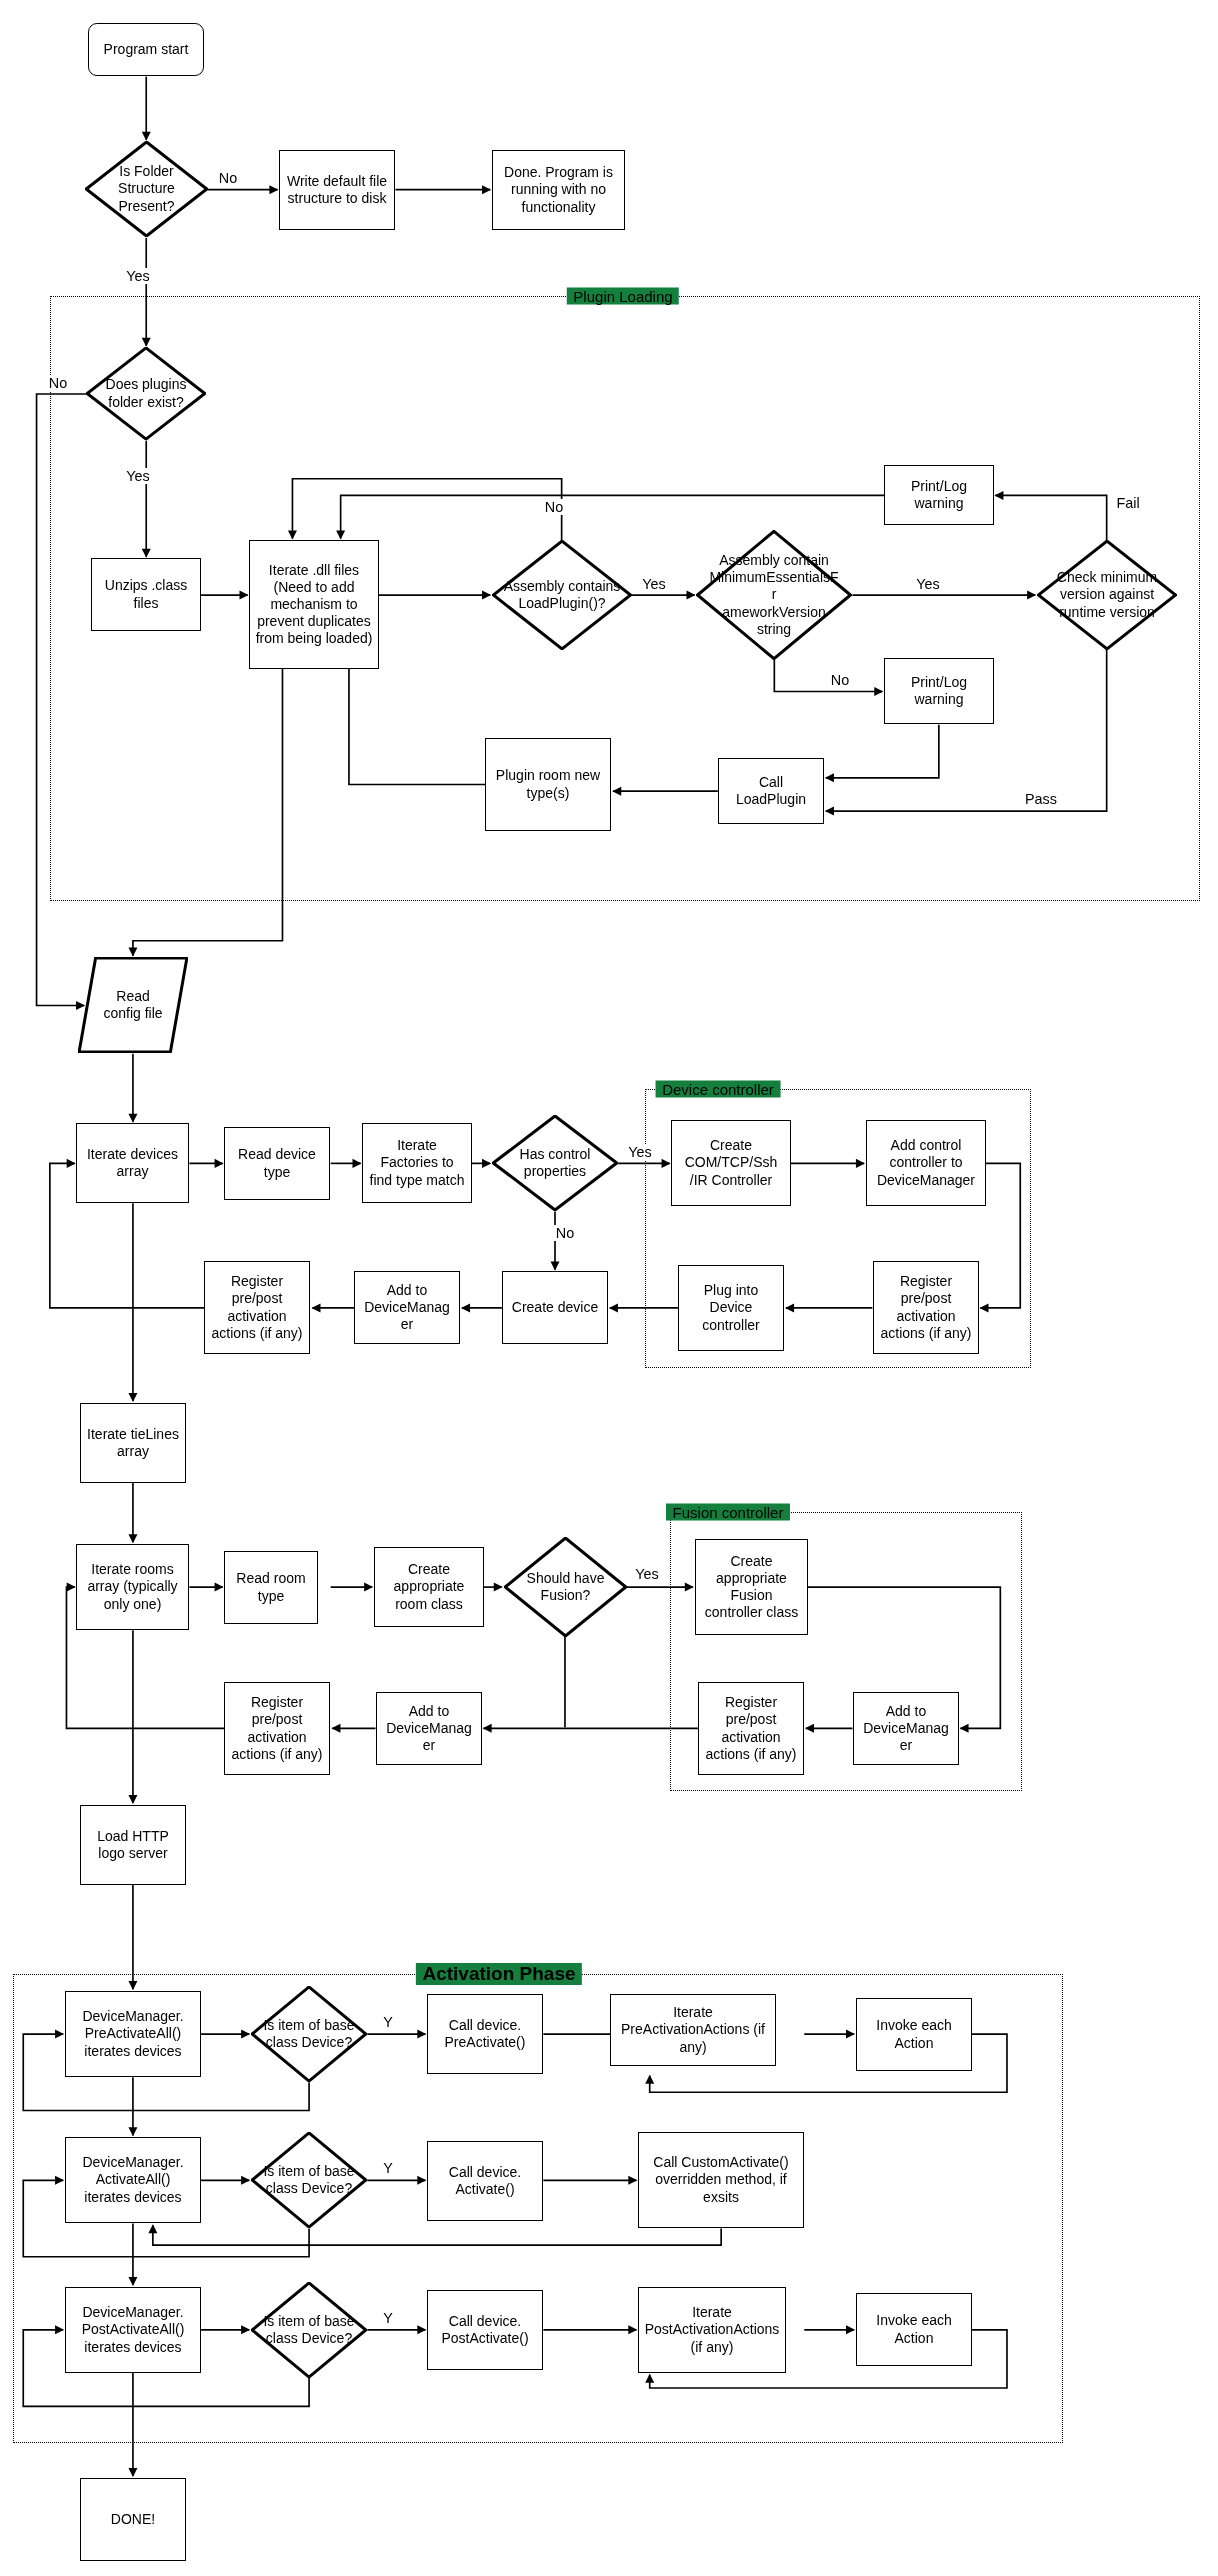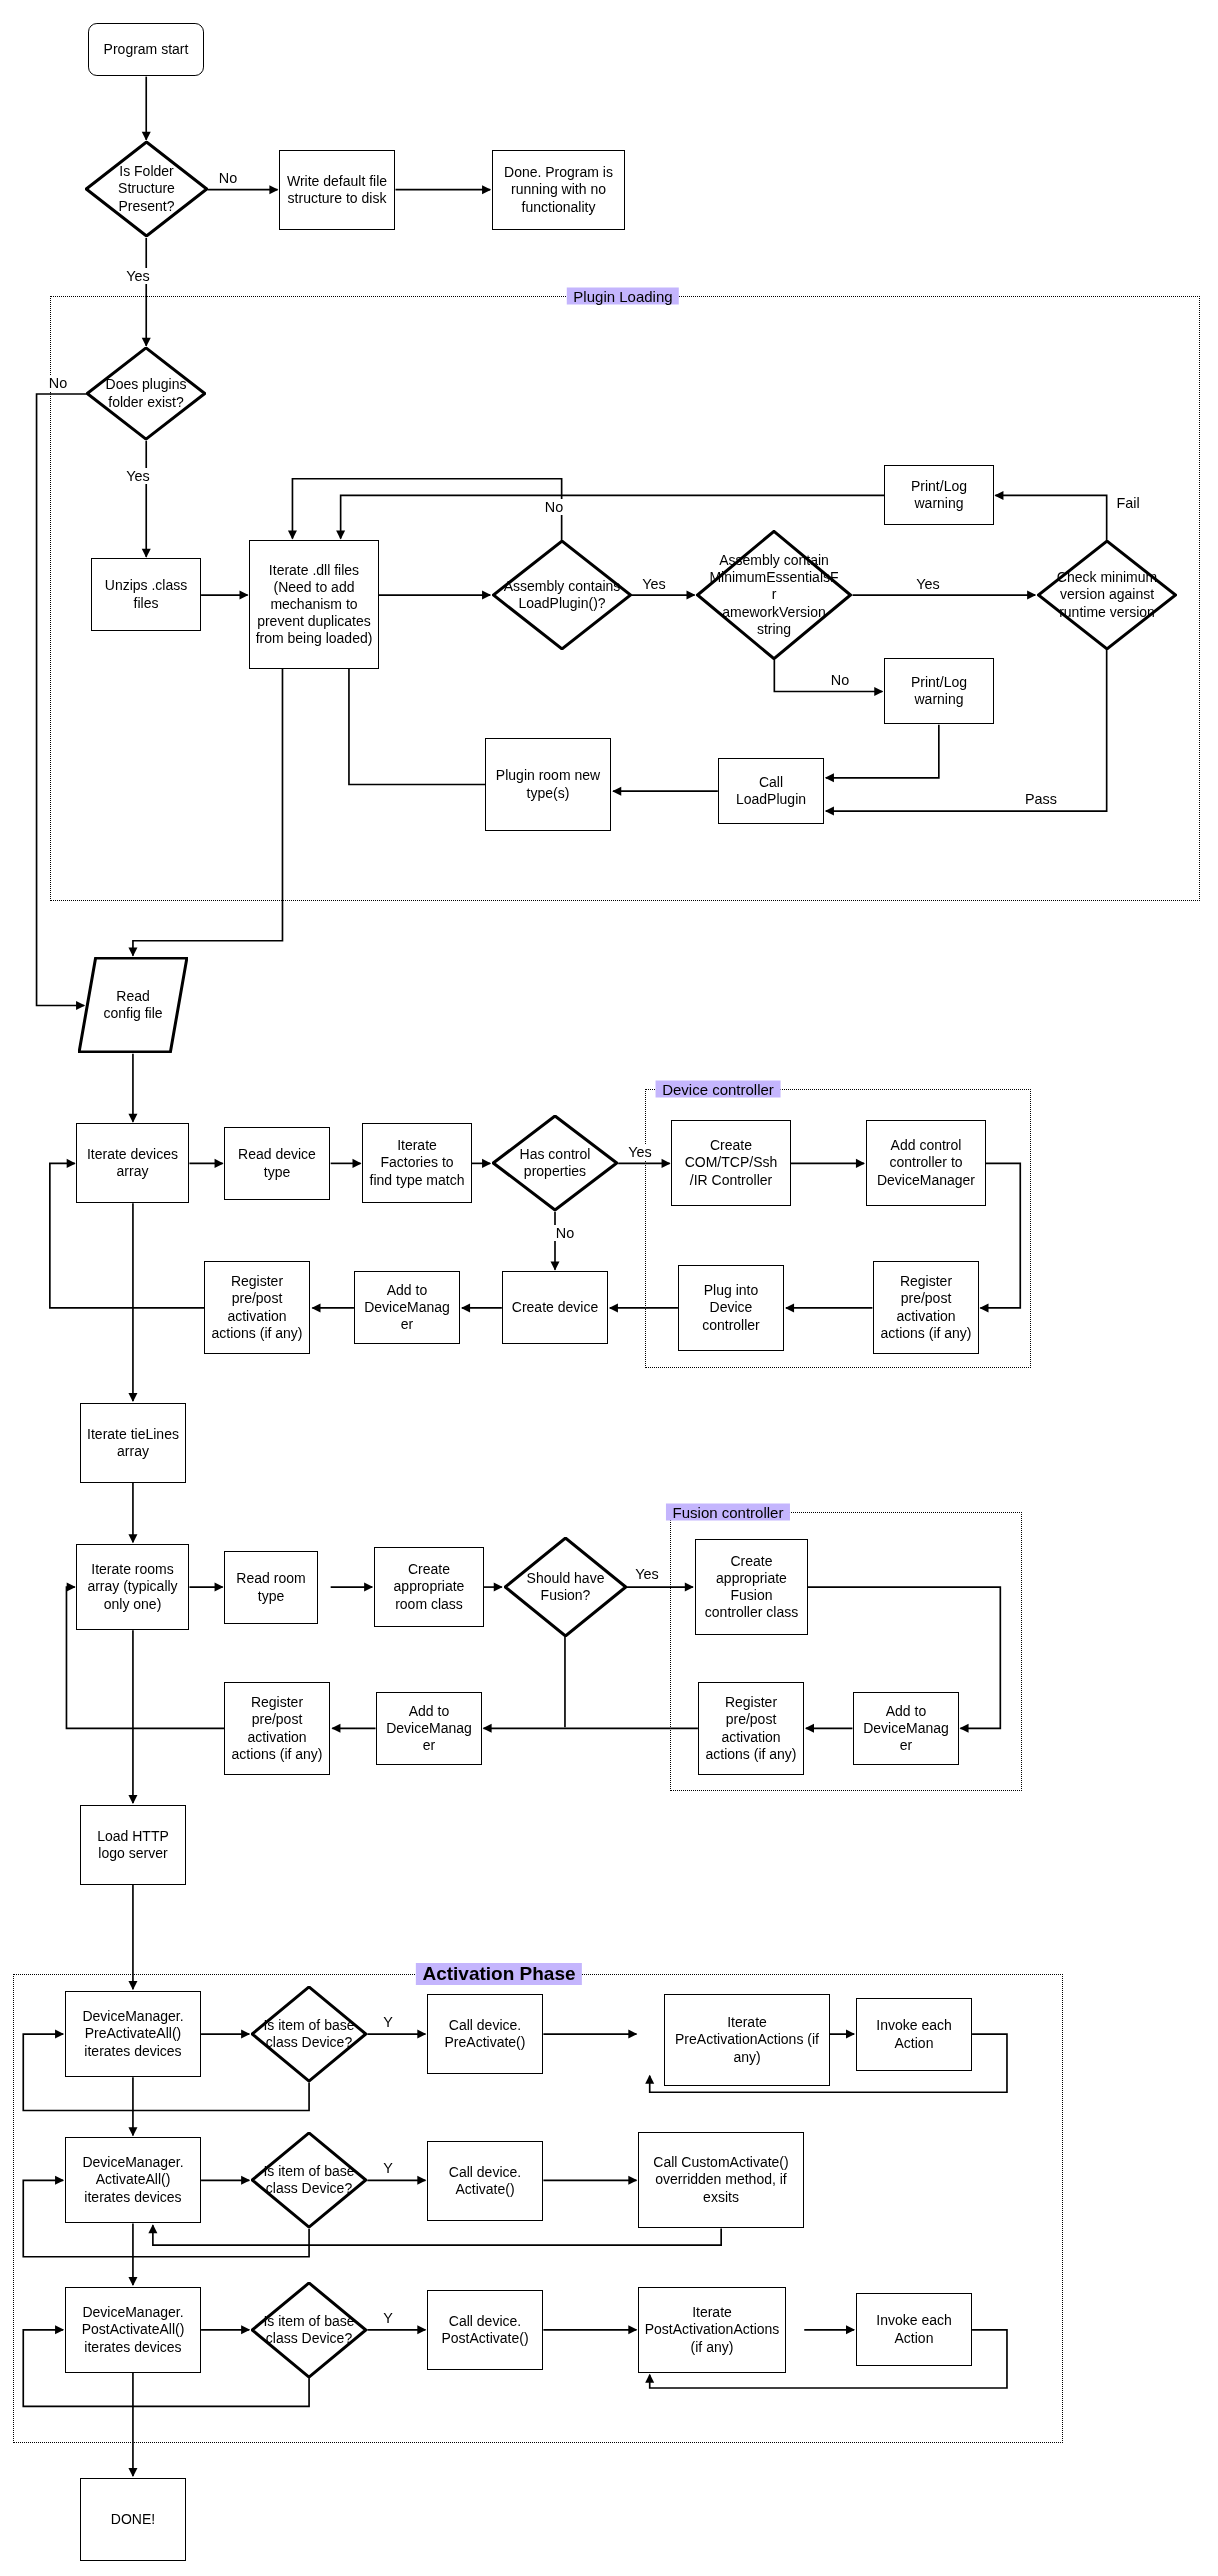--- a/index.html
+++ b/index.html
@@ -1,19 +1,19 @@
 <!DOCTYPE html>
 <html style="font-size:8.9px"><head>
 <meta charset="utf-8">
 <style>
   *{margin:0;padding:0;box-sizing:border-box}
   html,body{background:#fff}
   body{width:1218px;height:2576px;position:relative;font-family:"Liberation Sans",sans-serif;color:#000;overflow:hidden}
   .section{position:absolute;border:1.1px dotted #000;background:transparent}
-  .section-label{position:absolute;transform:translate(-50%,-50%);background:#c4b5fd;padding:0 6.6px;font-size:15px;white-space:nowrap}
+  .section-label{position:absolute;transform:translate(-50%,-50%);background:#15803d;padding:0 6.6px;font-size:15px;white-space:nowrap}
   .section-label.bold{font-weight:bold;font-size:19px}
   .edges{position:absolute;left:0;top:0;width:1218px;height:2576px}
   .edges polyline{fill:none;stroke:#000;stroke-width:3}
   .node{position:absolute;display:flex;align-items:center;justify-content:center;text-align:center;
         font-size:14px;line-height:1.22;white-space:pre-line;overflow-wrap:break-word;word-break:break-word}
   .rect{background:#fff;border:1.7px solid #000;padding:2.2px 5.5px}
   .rounded{background:#fff;border:1.7px solid #000;border-radius:8.9px;padding:2.2px 5.5px}
   .shape{background:none;border:none;padding:0}
   .shape svg{position:absolute;left:0;top:0;width:100%;height:100%;z-index:0}
   .shape polygon{fill:#fff;stroke:#000;stroke-width:3;vector-effect:non-scaling-stroke}
@@ -207,21 +207,21 @@
 PreActivateAll()
 iterates devices</span></div>
 <div class="node shape" style="left:251px;top:1986px;width:116px;height:96px">
   <svg viewBox="0 0 100 100" preserveAspectRatio="none">
       <polygon points="50,1 99,50 50,99 1,50"></polygon>
     </svg>
   <span class="lbl">Is item of base class Device?</span>
 </div>
 <div class="node rect" style="left:427px;top:1994px;width:116px;height:80px"><span>Call device.
 PreActivate()</span></div>
-<div class="node rect" style="left:664px;top:1994px;width:166px;height:92px"><span>Iterate PreActivationActions (if any)</span></div>
+<div class="node rect" style="left:610px;top:1994px;width:166px;height:72px"><span>Iterate PreActivationActions (if any)</span></div>
 <div class="node rect" style="left:856px;top:1998px;width:116px;height:73px"><span>Invoke each Action</span></div>
 
 <div class="node rect" style="left:65px;top:2137px;width:136px;height:86px"><span>DeviceManager.
 ActivateAll()
 iterates devices</span></div>
 <div class="node shape" style="left:251px;top:2132px;width:116px;height:96px">
   <svg viewBox="0 0 100 100" preserveAspectRatio="none">
       <polygon points="50,1 99,50 50,99 1,50"></polygon>
     </svg>
   <span class="lbl">Is item of base class Device?</span>

